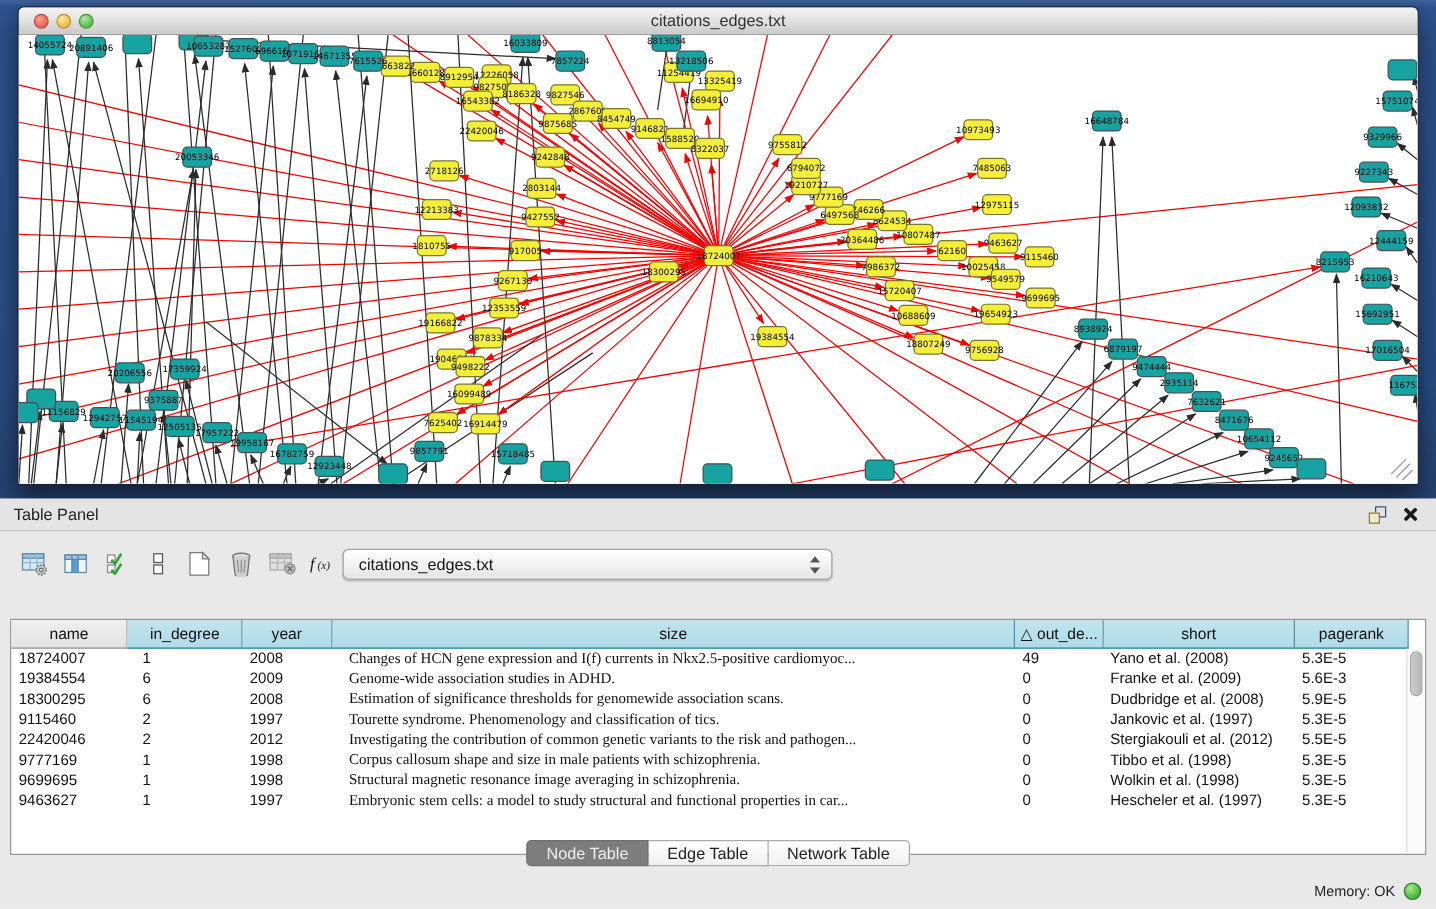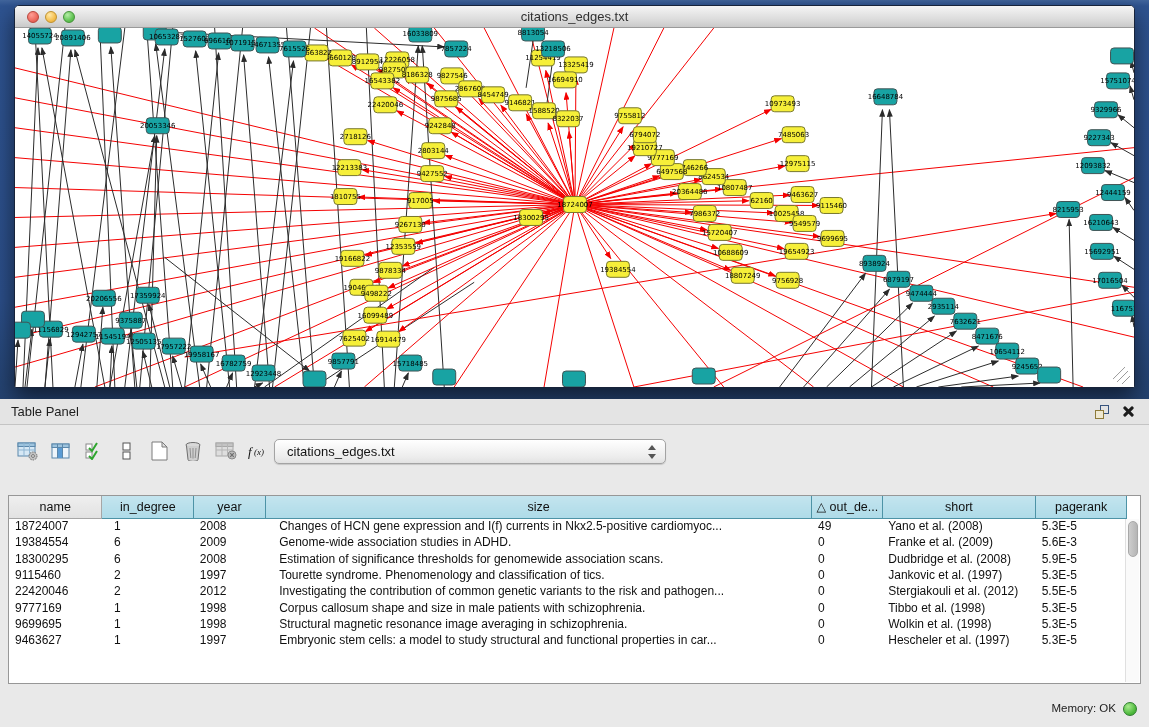--- a/index.html
+++ b/index.html
@@ -60,36 +60,36 @@
   
   #table-wrap{position:absolute;left:8px;top:84px;width:1133px;height:189px;
     border:1px solid #979797;background:#fff;overflow:hidden;margin-top:12px;}
   table{border-collapse:collapse;table-layout:fixed;width:1118px;font-size:12px;color:#101010;}
   th{height:22px;font-weight:normal;font-size:12.5px;text-align:center;
     background:linear-gradient(#c3e4ee,#aedbe8);border:1px solid #4d93a6;border-top:none;padding:0 4px;
     overflow:hidden;white-space:nowrap;}
   th.namecol{background:linear-gradient(#efefef,#e2e2e2);border:1px solid #a6a6a6;border-top:none;}
   th:first-child{border-left:none;}
   td{height:16.3px;padding:0 4px 0 6px;white-space:nowrap;overflow:hidden;border:none;}
-  td.c-title{padding-left:14px;}
+  td.c-title{padding-left:14px;font-family:Liberation Serif, serif;}
   td.c-in{padding-left:12px;}
   #vscroll{position:absolute;right:1px;top:23px;bottom:1px;width:14px;background:#fafafa;border-left:1px solid #e0e0e0;}
   #vscroll .thumb{position:absolute;left:1.5px;top:2px;width:10px;height:36px;border-radius:6px;
     background:linear-gradient(90deg,#cdcdcd,#b5b5b5);border:1px solid #a8a8a8;}
 
   
   #tabs{position:absolute;left:0;top:273px;width:100%;display:flex;justify-content:center;}
   .seg{height:21px;line-height:19px;padding:0 15px;font-size:13px;border:1px solid #ababab;
     border-left:none;background:linear-gradient(#ffffff,#f1f1f1);color:#1d1d1d;cursor:pointer;}
   .seg:first-child{border-left:1px solid #ababab;border-radius:4px 0 0 4px;}
   .seg:last-child{border-radius:0 4px 4px 0;}
   .seg.active{background:#7d7d7d;color:#efefef;border-color:#6f6f6f;}
 
   
-  #status{position:absolute;right:12px;top:303px;height:18px;display:flex;align-items:flex-start;}
+  #status{position:absolute;right:12px;top:303px;height:18px;display:flex;align-items:flex-end;}
   #status .mem{font-size:11.5px;color:#222;margin-right:7px;}
   #mem-dot{width:14px;height:14px;border-radius:50%;border:1px solid #2e7d2e;
     background:radial-gradient(circle at 35% 30%,#a9eb8f,#4db93c 65%,#3da02e);}
 </style>
 </head>
 <body>
 
 <div id="desktop">
   <div id="net-window">
     <div id="titlebar">
@@ -920,18 +920,23 @@
             <td>Hescheler et al. (1997)</td>
             <td>5.3E-5</td>
           </tr>
         </tbody>
     </table>
     <div id="vscroll">
       <div class="thumb"></div>
     </div>
   </div>
 
+  <div id="tabs">
+      <span class="seg active">Node Table</span>
+      <span class="seg">Edge Table</span>
+      <span class="seg">Network Table</span>
+    </div>
 
   <div id="status">
     <span class="mem">Memory: OK</span>
     <span id="mem-dot"></span>
   </div>
 </div>
 
 </body></html>

